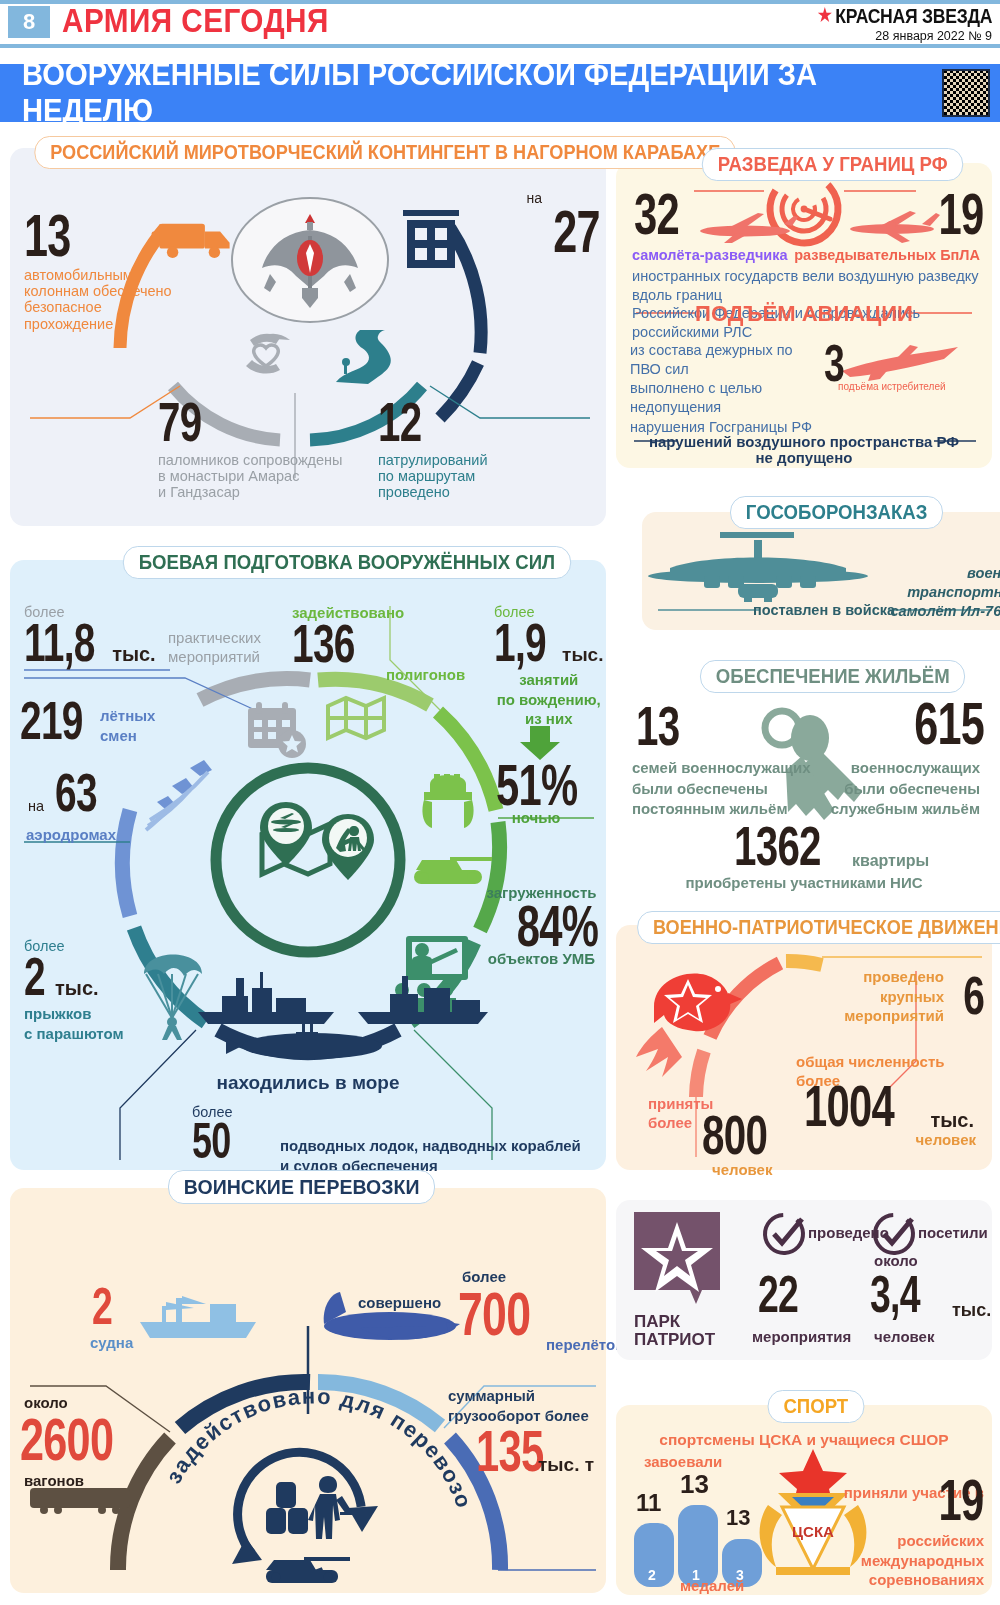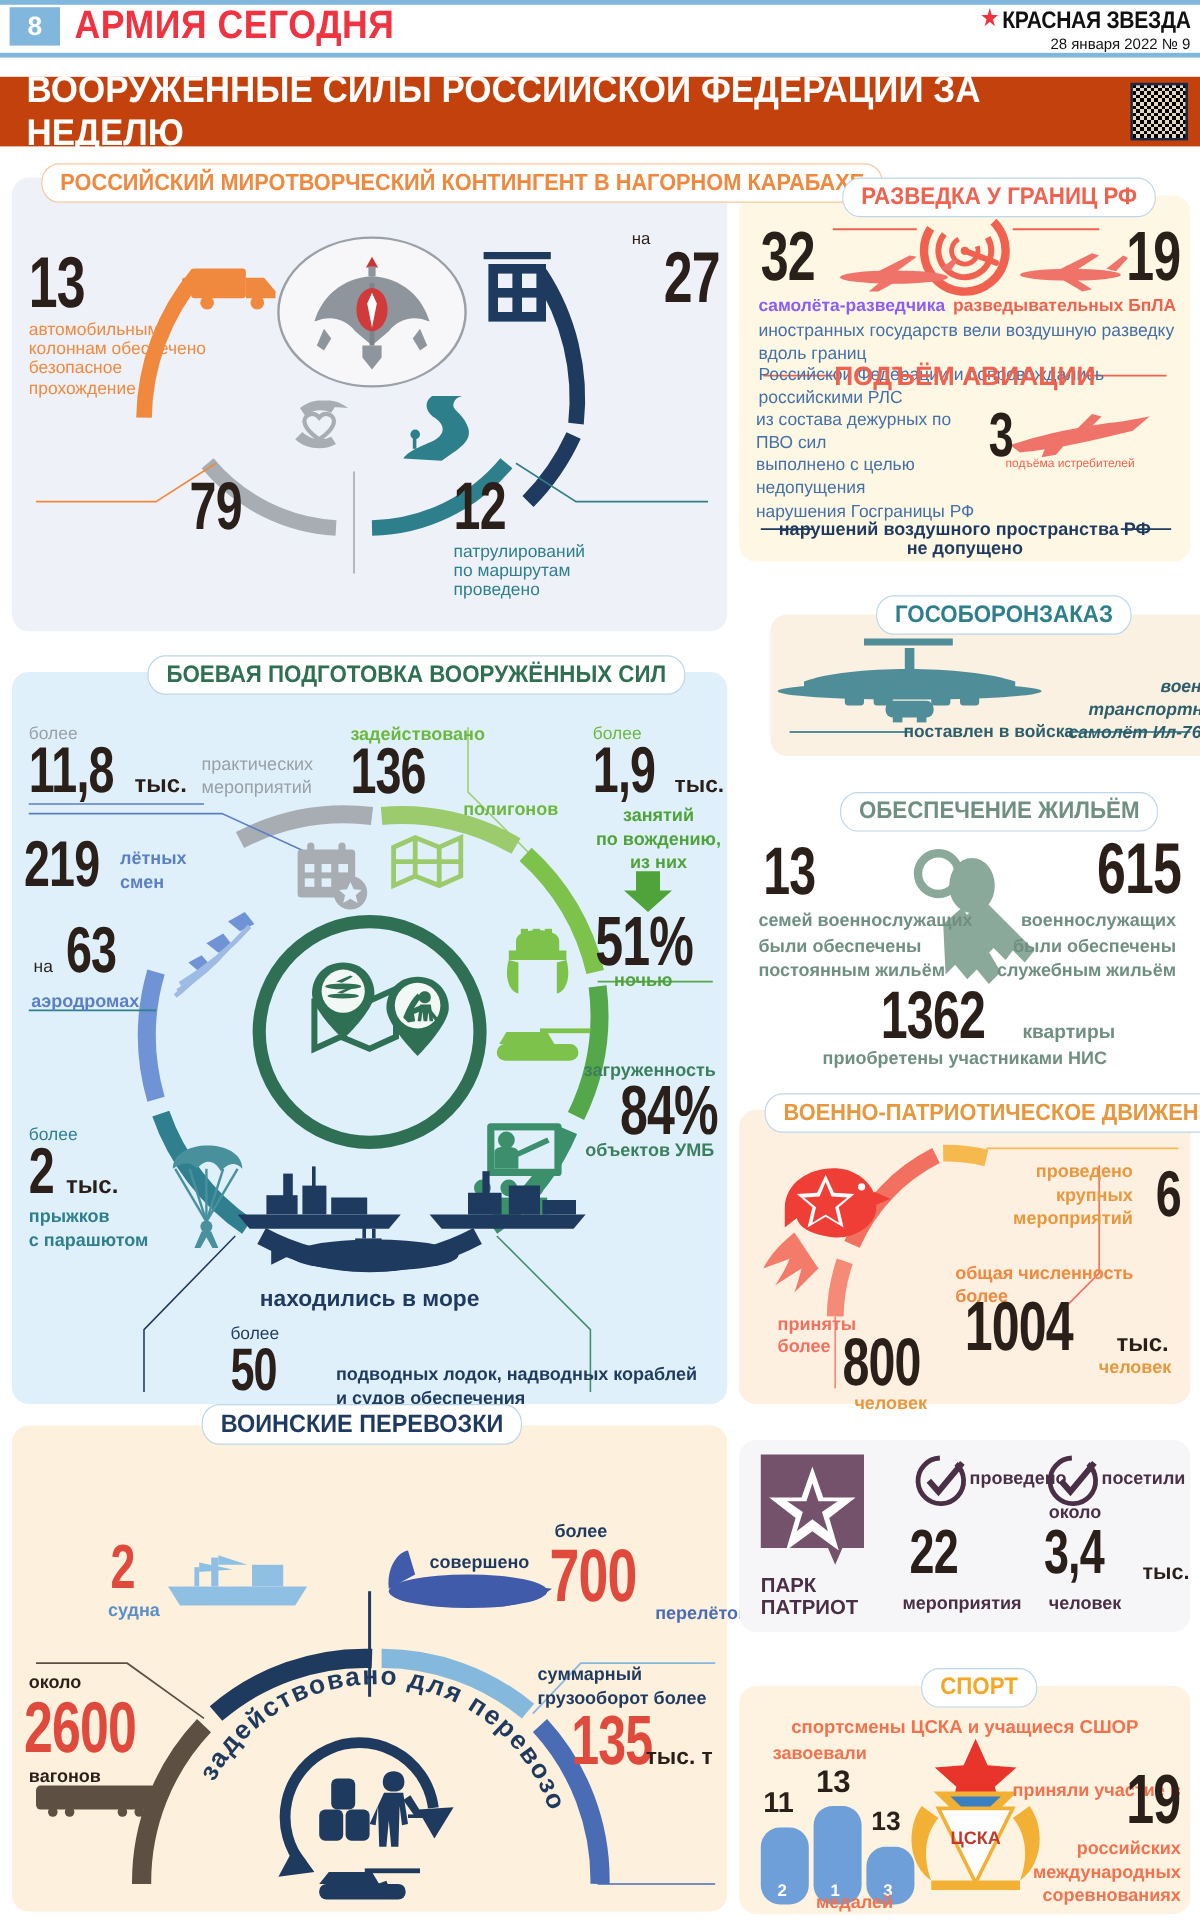--- a/index.html
+++ b/index.html
@@ -25,21 +25,21 @@
   .kz-name { font-size:20px; font-weight:bold; color:#111; letter-spacing:-0.3px;
              transform:scaleX(0.88); transform-origin:right center; }
   .kz-star { display:inline-block; color:#ef3340; font-size:18px; vertical-align:2px; margin-right:4px;}
   .kz-date { font-size:12.5px; color:#111; margin-top:1px; }
   .rule-top { position:absolute; left:0; top:0; width:1000px; height:4px; background:#82b7dd;}
   .rule-bot { position:absolute; left:0; top:44px; width:1000px; height:4px; background:#82b7dd;}
 
   
   .banner {
     position:absolute; left:0; top:64px; width:1000px; height:58px;
-    background:#c2410c; display:flex; align-items:center;
+    background:#3b82f6; display:flex; align-items:center;
   }
   .banner-text {
     color:#fff; font-size:31px; font-weight:bold; margin-left:22px;
     letter-spacing:0px; transform:scaleX(0.94); transform-origin:left center;
   }
   .qr { position:absolute; right:10px; top:5px; width:48px; height:48px;
         background:
           repeating-linear-gradient(90deg,#1b2a44 0 3px,#fff 3px 6px),
           repeating-linear-gradient(0deg,#1b2a44 0 3px,#fff 3px 6px);
         background-blend-mode:difference; border:2px solid #1b2a44; }
@@ -151,20 +151,23 @@
 прохождение</div>
   </div>
 
   <div style="position:absolute; right:6px; top:42px; width:175px; text-align:right;">
     <div class="cond" style="font-size:14px; color:#2b1f1a; margin-right:58px;">на</div>
     <div class="num cond" style="font-size:60px; transform-origin:right bottom;">27</div>
   </div>
 
   <div style="position:absolute; left:148px; top:250px; width:200px;">
     <div class="num cond" style="font-size:56px; width:110px;">79</div>
+    <div class="lbl cond" style="margin-top:6px; font-size:14.5px; color:#9aa0a6; white-space:pre-line;">паломников сопровождены
+в монастыри Амарас
+и Гандзасар</div>
   </div>
 
   <div style="position:absolute; left:368px; top:250px; width:200px;">
     <div class="num cond" style="font-size:56px; width:110px;">12</div>
     <div class="lbl cond" style="margin-top:6px; font-size:14.5px; color:#2d7f8c; white-space:pre-line;">патрулирований
 по маршрутам
 проведено</div>
   </div>
 </div>
 

